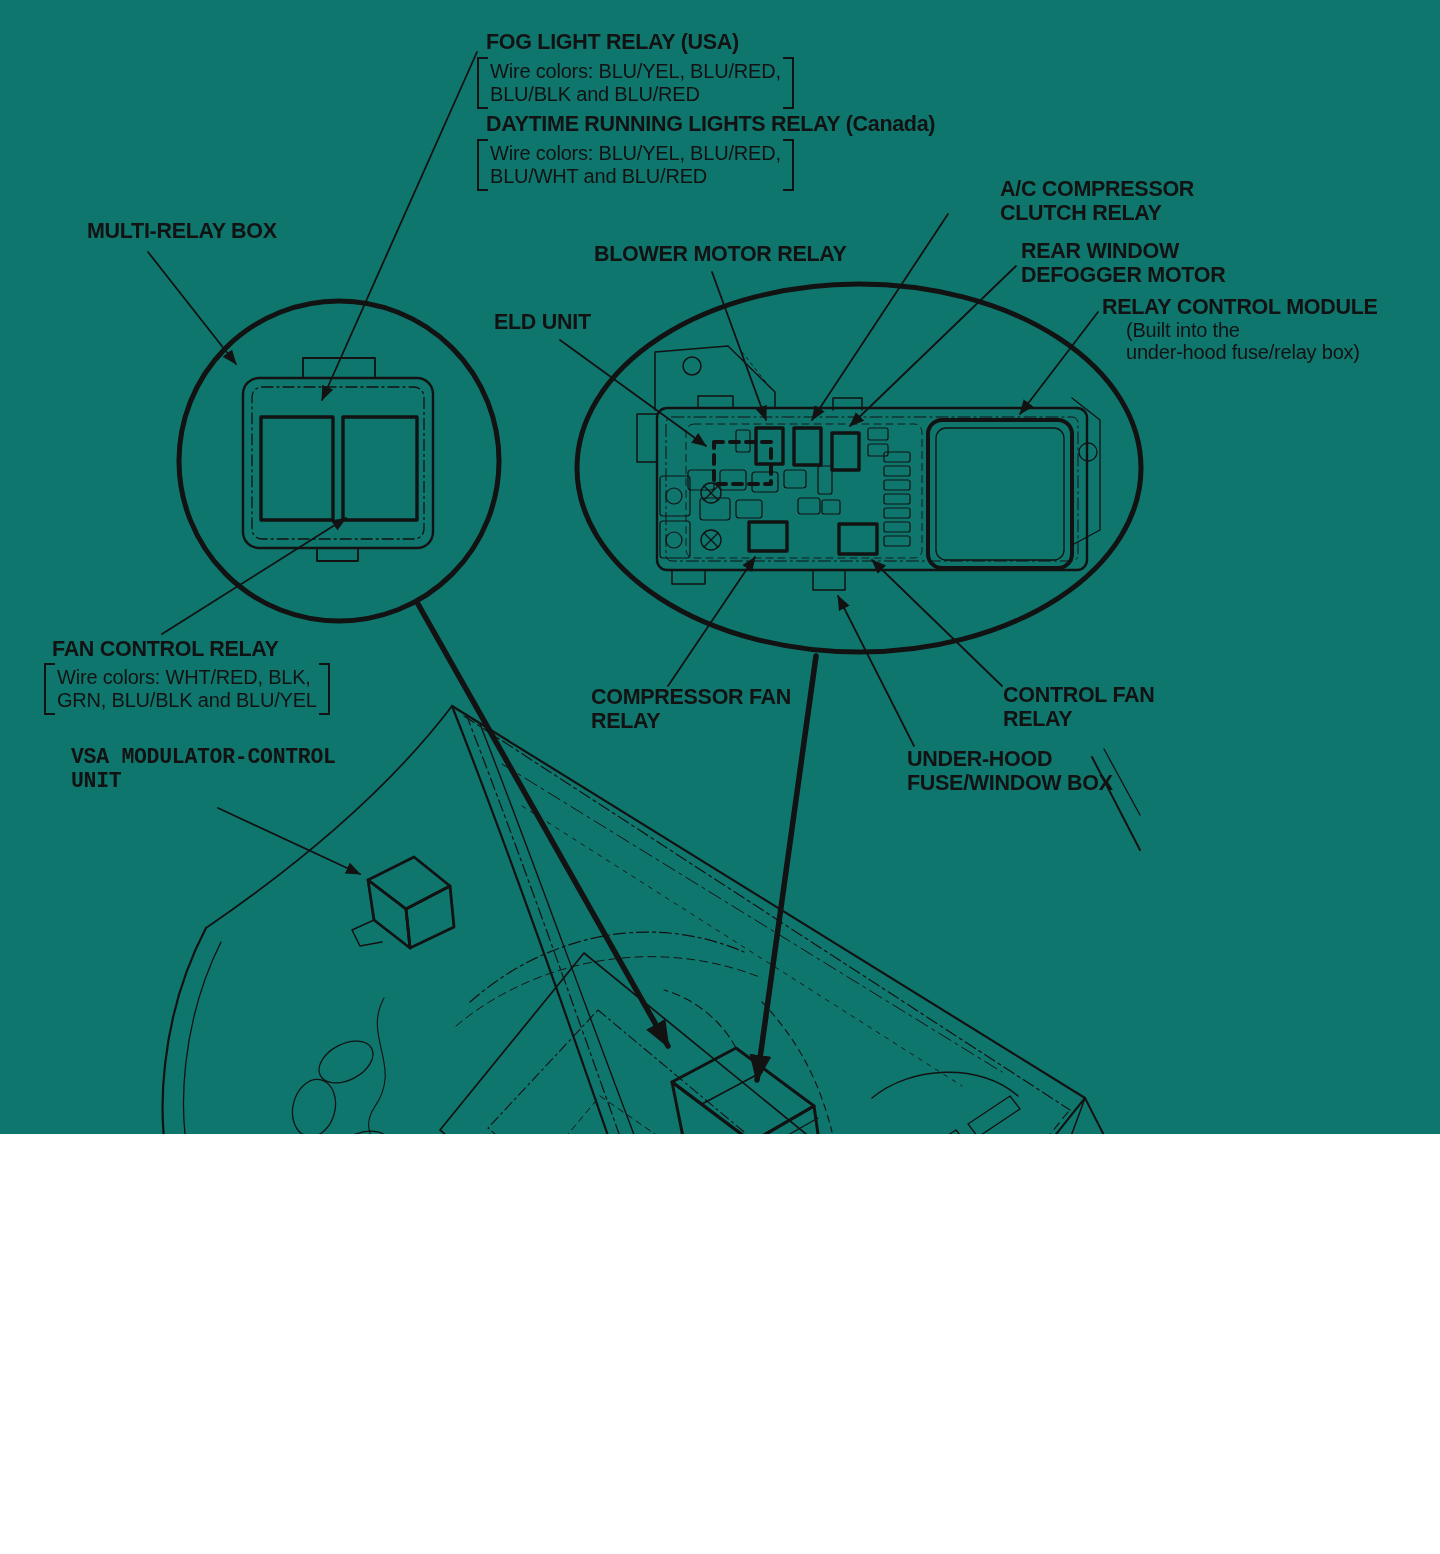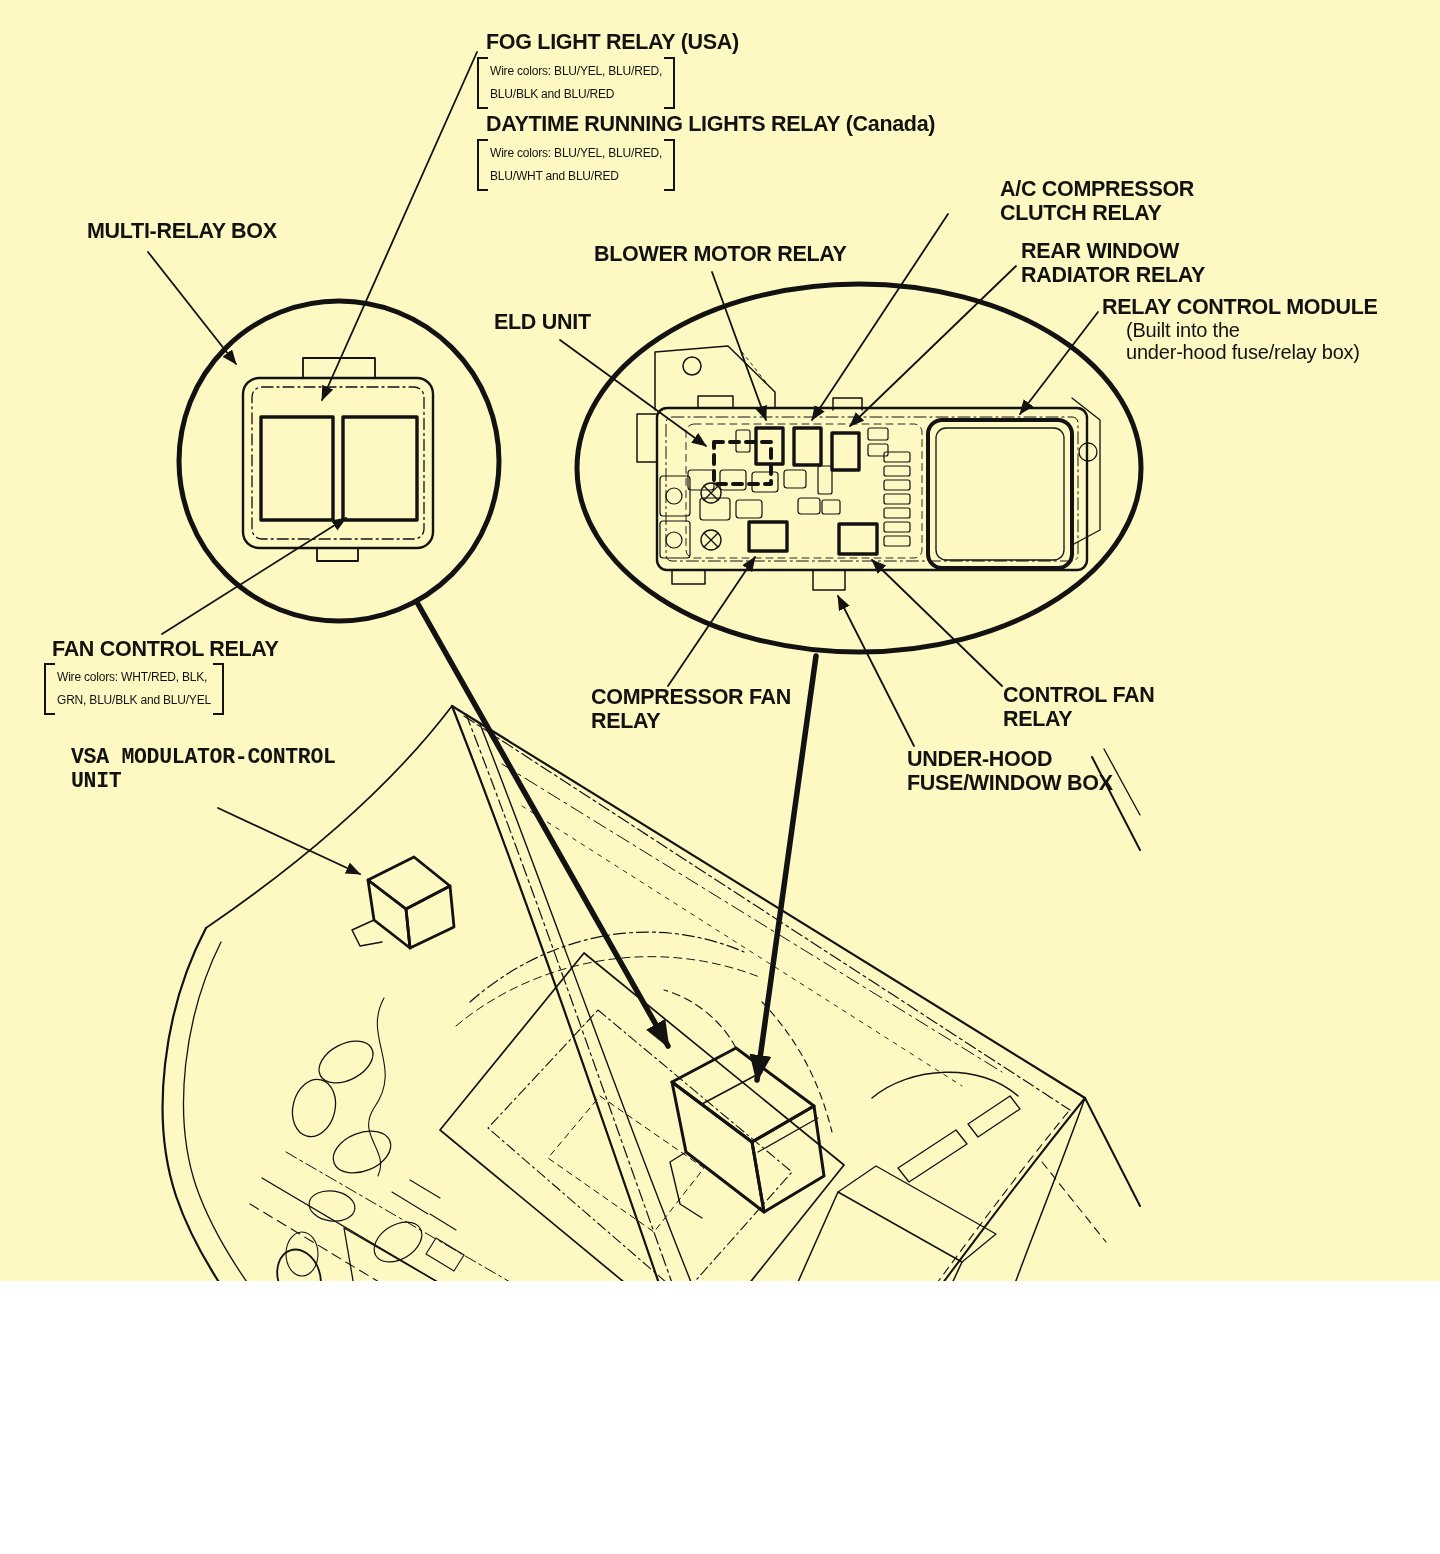--- a/index.html
+++ b/index.html
@@ -1,42 +1,42 @@
 <!DOCTYPE html>
 <html><head>
 <meta charset="utf-8">
 <title>Diagram</title>
 <style>
   html,body { margin:0; padding:0; background:#ffffff; }
   .page {
     position: relative;
     width: 1440px;
-    height: 1281px;
-    background: #fef9c3;
+    height: 1134px;
+    background: #0f766e;
     font-family: "Liberation Sans", sans-serif;
     color: #121212;
     overflow: hidden;
   }
   .art {
     position:absolute;
     left:0; top:0;
     width:1440px; height:1554px;
   }
   .lbl {
     position:absolute;
     font-weight:bold;
     font-size:21.5px;
     line-height:24px;
     letter-spacing:-0.3px;
     white-space:nowrap;
     color:#121212;
   }
   .wire-note {
     position:absolute;
-    font-size:12px;
+    font-size:20px;
     line-height:23px;
     letter-spacing:-0.2px;
     white-space:nowrap;
     padding:3px 13px;
     color:#121212;
   }
   .wire-note::before {
     content:""; position:absolute; left:0; top:0; bottom:0; width:9px;
     border:2.5px solid #121212; border-right:none;
   }
@@ -274,21 +274,21 @@
 
   <div class="lbl" style="left:494px; top:310px;">ELD UNIT</div>
 
   <div class="lbl" style="left:1000px; top:177px;">
     <div>A/C COMPRESSOR</div>
     <div>CLUTCH RELAY</div>
   </div>
 
   <div class="lbl" style="left:1021px; top:239px;">
     <div>REAR WINDOW</div>
-    <div>RADIATOR RELAY</div>
+    <div>DEFOGGER MOTOR</div>
   </div>
 
   <div class="lbl" style="left:1102px; top:295px;">
     <div>RELAY CONTROL MODULE</div>
     <div class="sub-note">(Built into the</div>
     <div class="sub-note">under-hood fuse/relay box)</div>
   </div>
 
   <div class="lbl" style="left:52px; top:637px;">FAN CONTROL RELAY</div>
   <div class="wire-note" style="left:44px; top:663px;">

